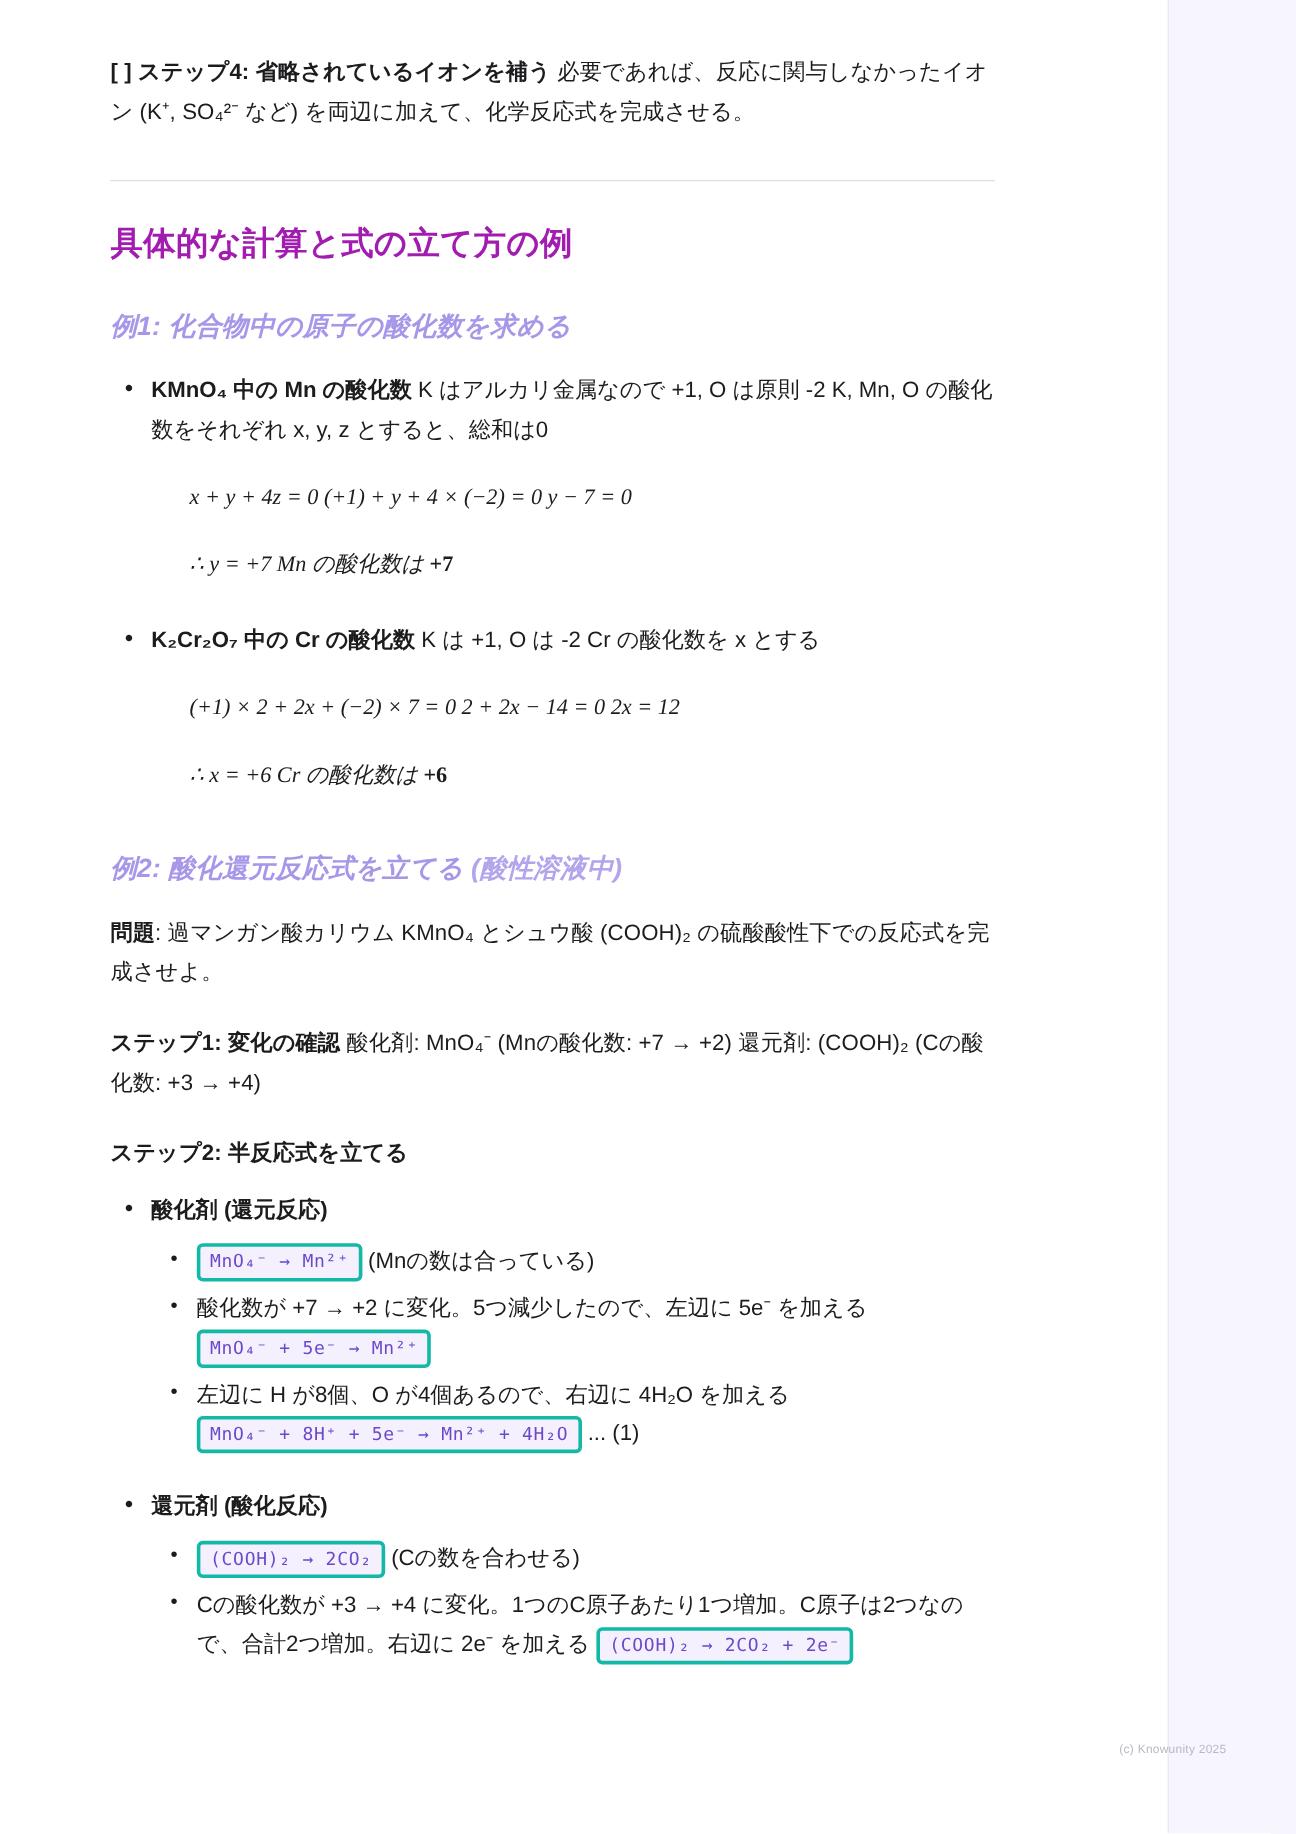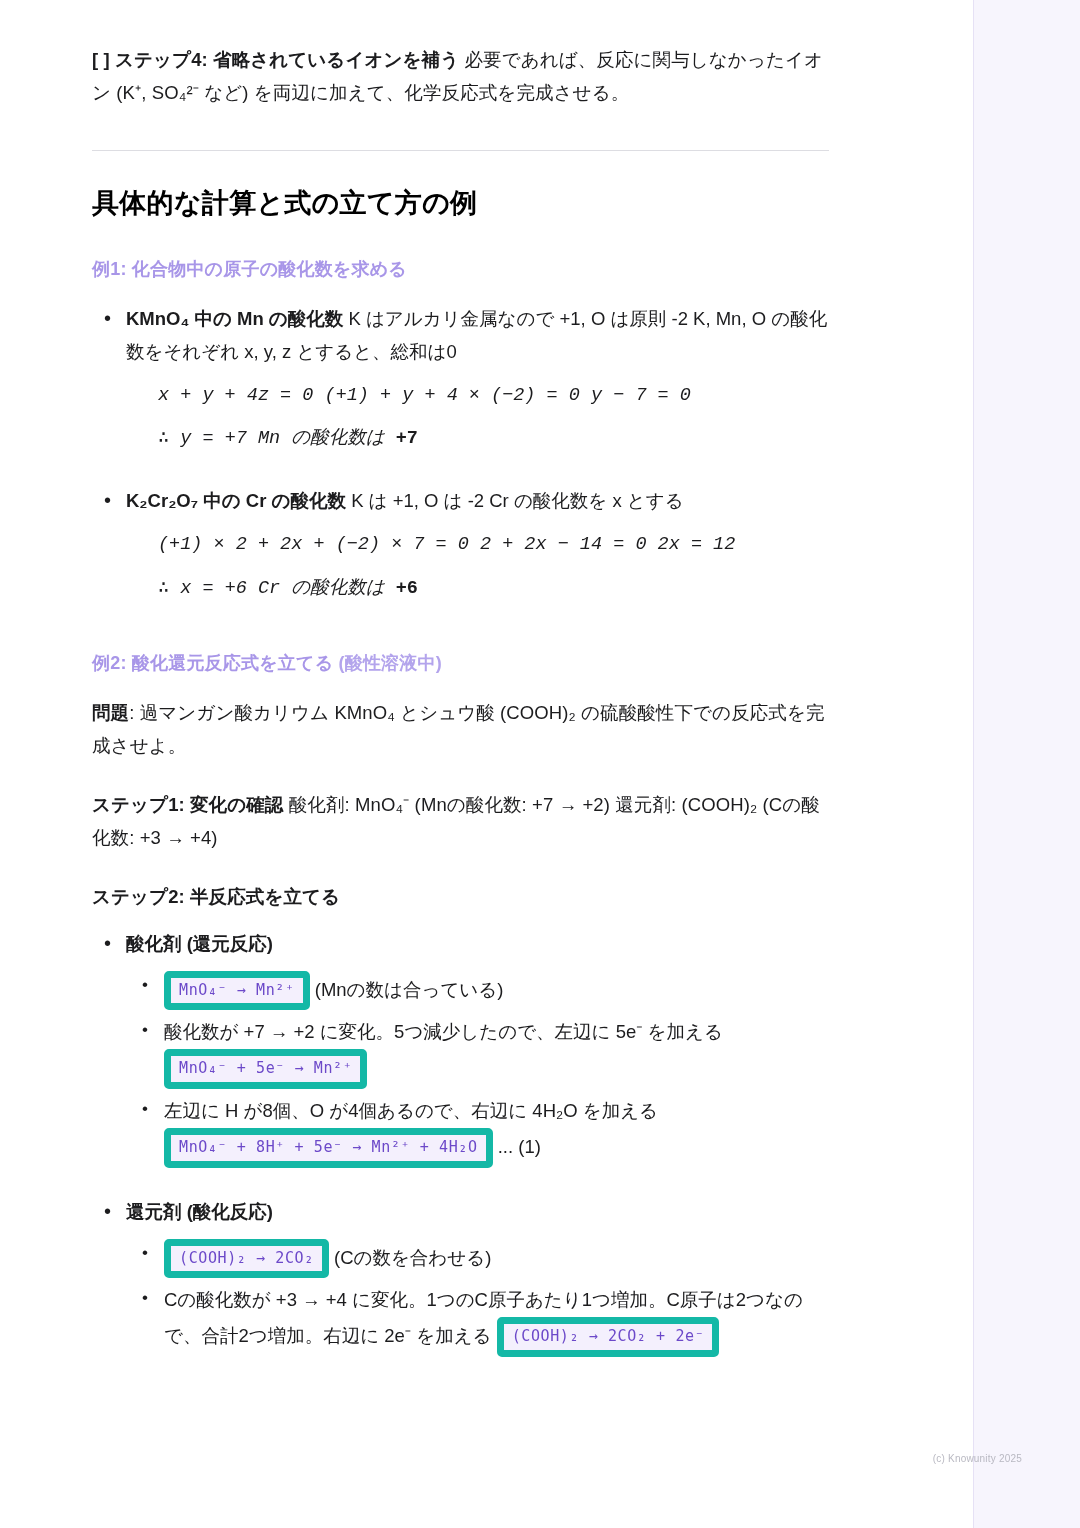--- a/index.html
+++ b/index.html
@@ -53,32 +53,33 @@
   }
   .bold { font-weight: bold; }
   .checkbox-lead { font-weight: bold; }
   .hr {
     border: 0;
     border-top: 1px solid #dddde2;
     margin: 40px 0 34px 0;
     width: 737px;
   }
   h1.section {
-    color: #000000;
+    color: #a21caf;
     font-size: 27px;
     font-weight: bold;
     margin: 0 0 36px 0;
     letter-spacing: 0.3px;
   }
   h2.sub {
     color: #a896e8;
-    font-size: 18px;
+    font-size: 22px;
     font-weight: bold;
     margin: 0 0 22px 0;
     letter-spacing: 0.2px;
+    font-style: italic;
   }
   h2.sub .light {
     color: #b3a4ec;
     font-weight: bold;
   }
   ul.bul {
     margin: 0;
     padding-left: 34px;
     list-style: none;
   }
@@ -98,34 +99,34 @@
   }
   ul.bul.inner {
     padding-left: 38px;
     margin-top: 10px;
   }
   ul.bul.inner > li::before {
     font-size: 17px;
     top: -1px;
   }
   .eq {
-    font-family: Liberation Mono, monospace;
+    font-family: Liberation Serif, serif;
     font-size: 18.5px;
     line-height: 1.85;
     font-style: italic;
-    margin: 11px 0 0 32px;
+    margin: 24px 0 0 32px;
   }
   .eq .up { font-style: normal; }
   .code {
     display: inline-block;
     font-family: "DejaVu Sans Mono", monospace;
     font-size: 15px;
     color: #6c49c9;
     background: #f4f0fd;
-    border: 7px solid #14b8a6;
+    border: 3px solid #14b8a6;
     border-radius: 5px;
     padding: 3px 8px 4px 8px;
     line-height: 1.25;
     vertical-align: middle;
     letter-spacing: 0.6px;
     white-space: nowrap;
   }
   .block-gap-sm { height: 14px; }
   .block-gap { height: 26px; }
   .block-gap-lg { height: 40px; }

